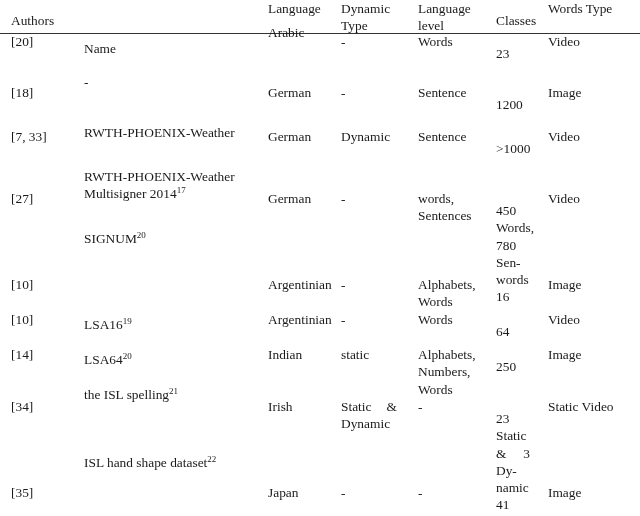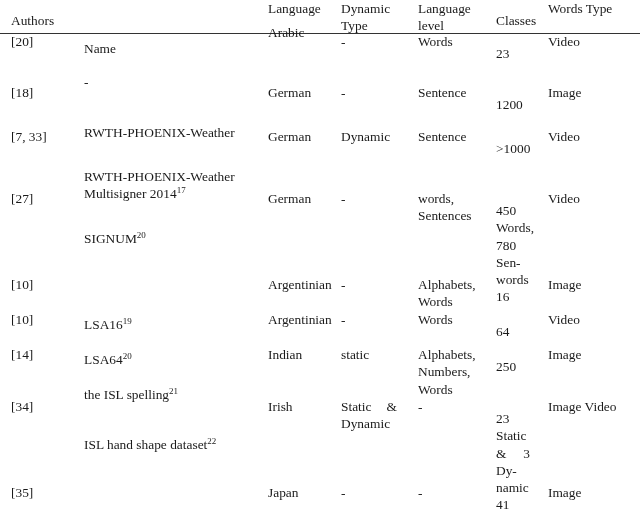--- a/index.html
+++ b/index.html
@@ -127,35 +127,35 @@
       <span class="line">Alphabets,</span>
       <span class="line">Numbers,</span>
       <span class="line">Words</span>
     </div>
     <div class="cell c-cls" style="top:346px">250</div>
     <div class="cell c-type" style="top:346px">Image</div>
   </div>
 
   <div>
     <div class="cell c-auth" style="top:398px">[34]</div>
-    <div class="cell c-name" style="top:396px"><span>ISL hand shape dataset</span><sup>22</sup></div>
+    <div class="cell c-name" style="top:414px"><span>ISL hand shape dataset</span><sup>22</sup></div>
     <div class="cell c-lang" style="top:398px">Irish</div>
     <div class="cell c-gest" style="top:398px">
       <span class="line justall">Static &amp;</span>
       <span class="line">Dynamic</span>
     </div>
     <div class="cell c-level" style="top:398px">-</div>
     <div class="cell c-cls" style="top:398px; width:34px">
       <span class="line">23</span>
       <span class="line">Static</span>
       <span class="line justall">&amp; 3</span>
       <span class="line">Dy-</span>
       <span class="line">namic</span>
     </div>
-    <div class="cell c-type" style="top:398px">Image Video</div>
+    <div class="cell c-type" style="top:398px">Static Video</div>
   </div>
 
   <div>
     <div class="cell c-auth" style="top:484px">[35]</div>
     <div class="cell c-name" style="top:484px">
       <span class="line">sign language dataset</span>
     </div>
     <div class="cell c-lang" style="top:484px">Japan</div>
     <div class="cell c-gest" style="top:484px">-</div>
     <div class="cell c-level" style="top:484px">-</div>

